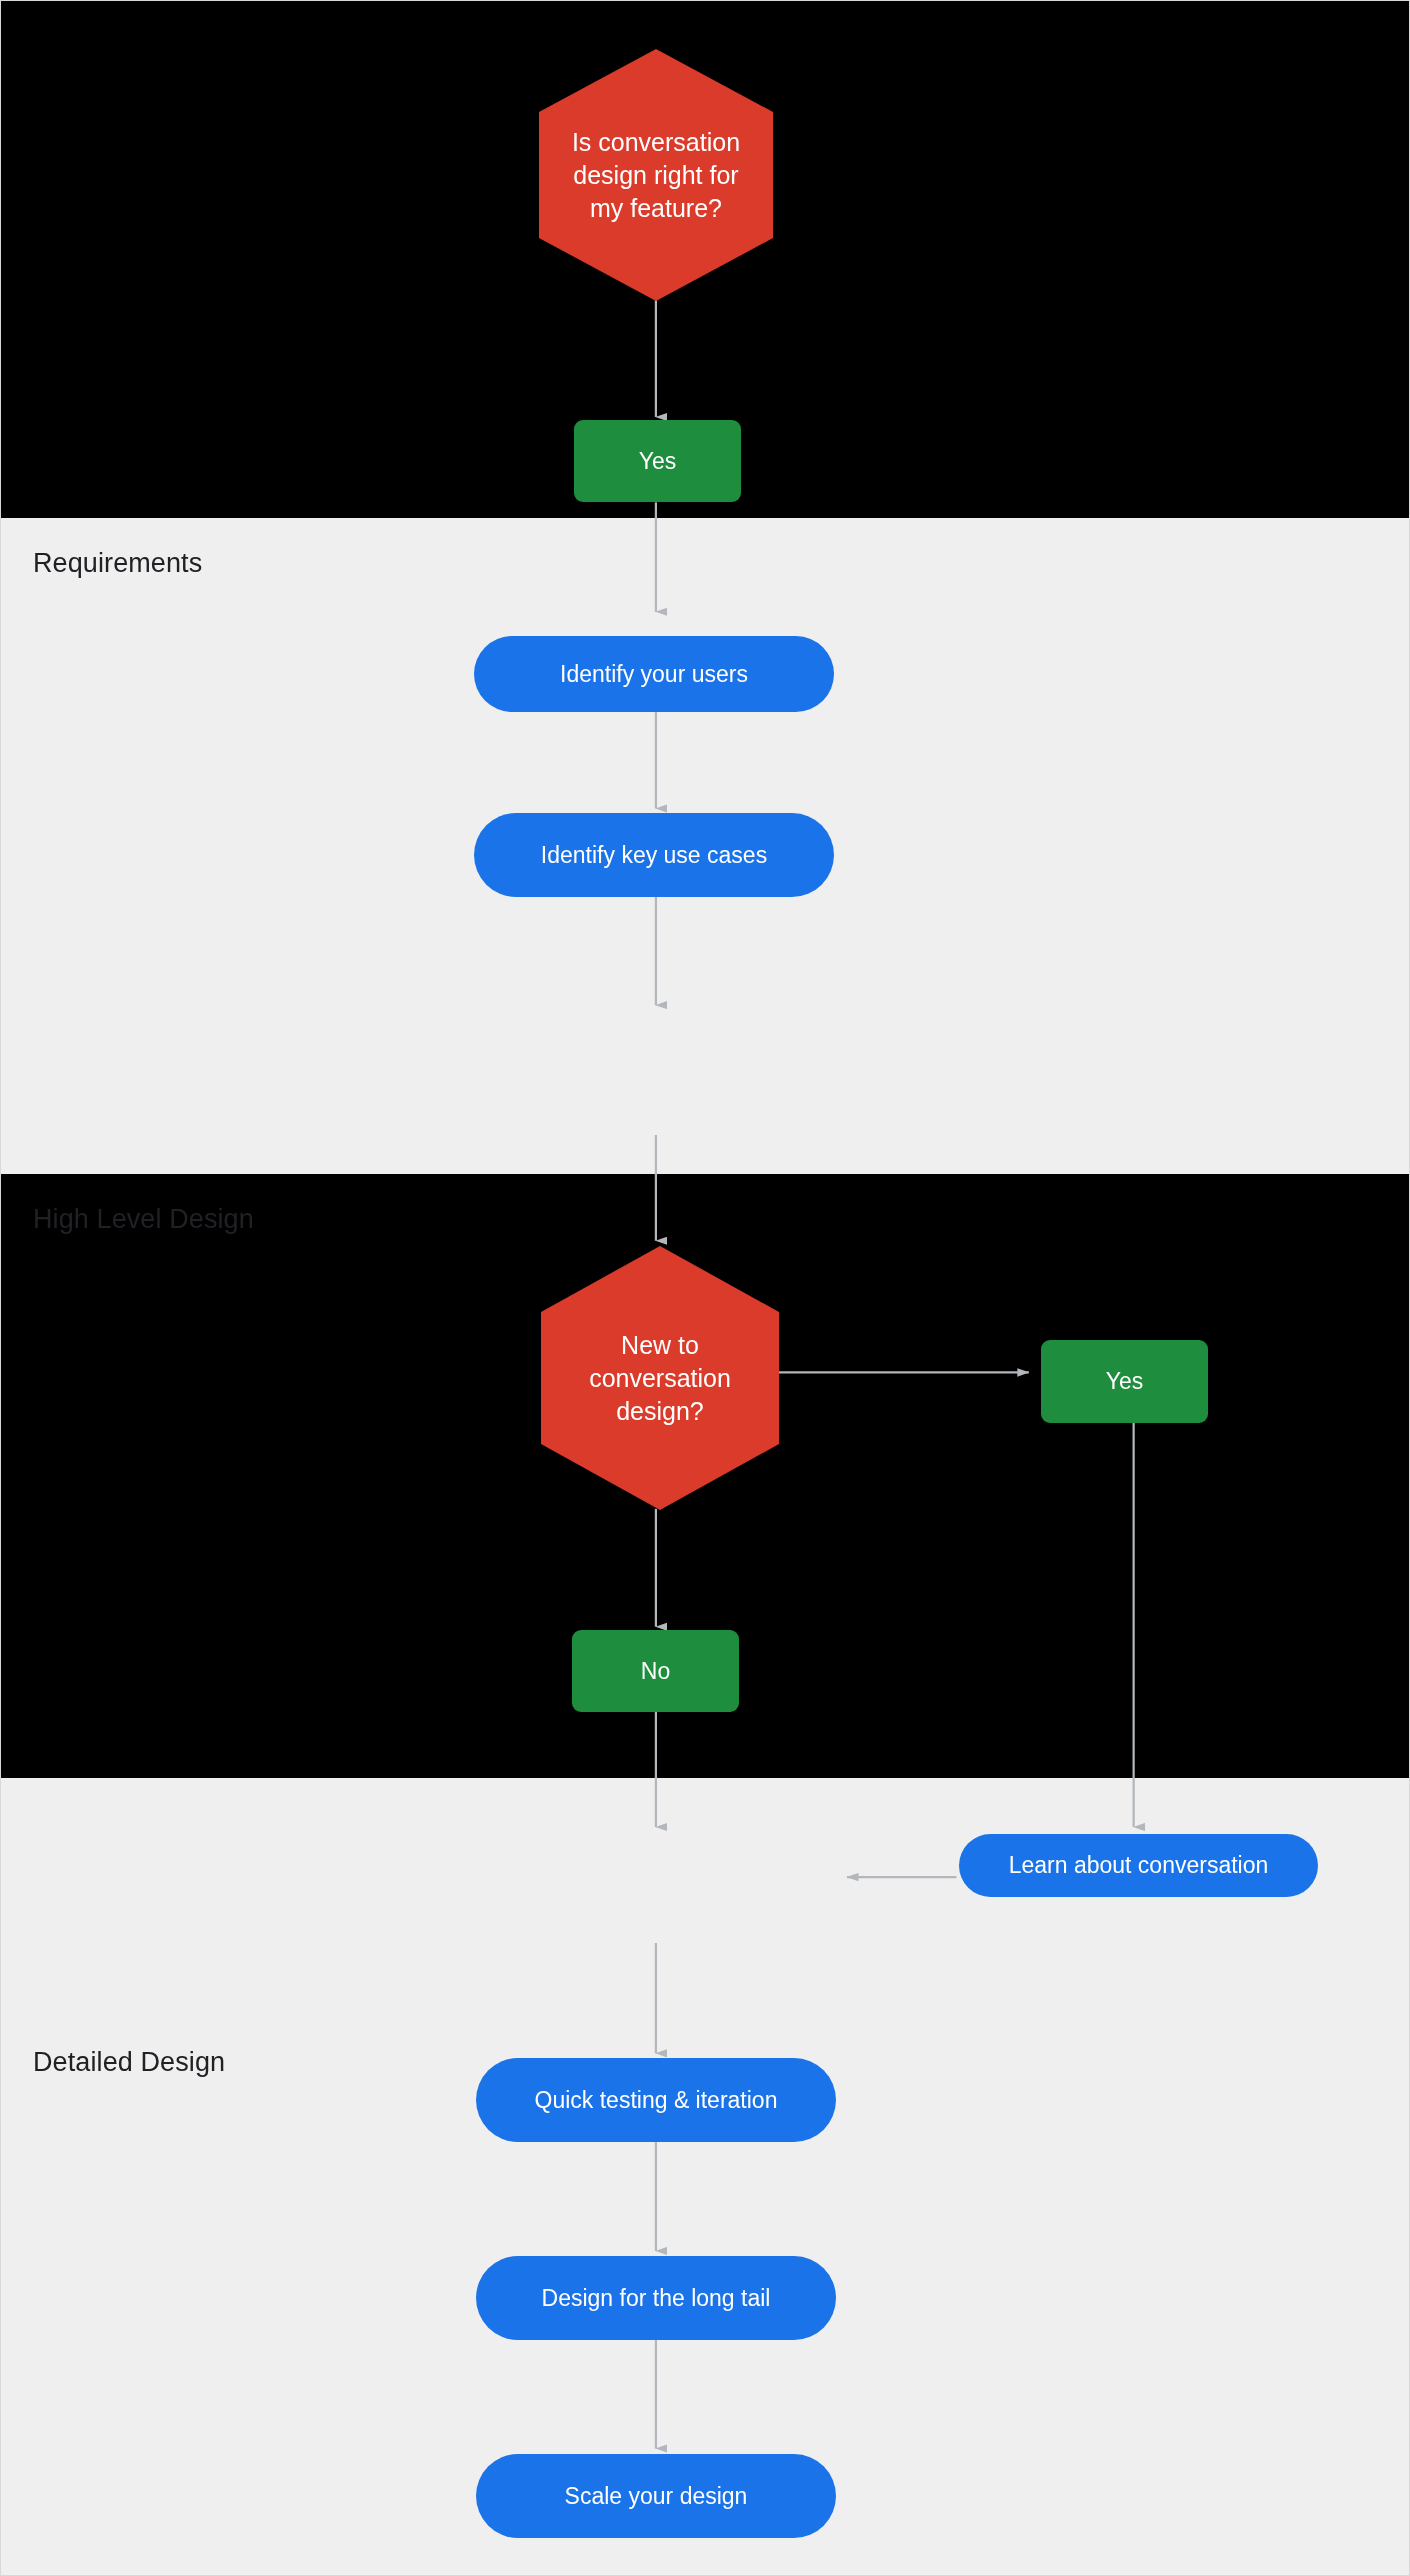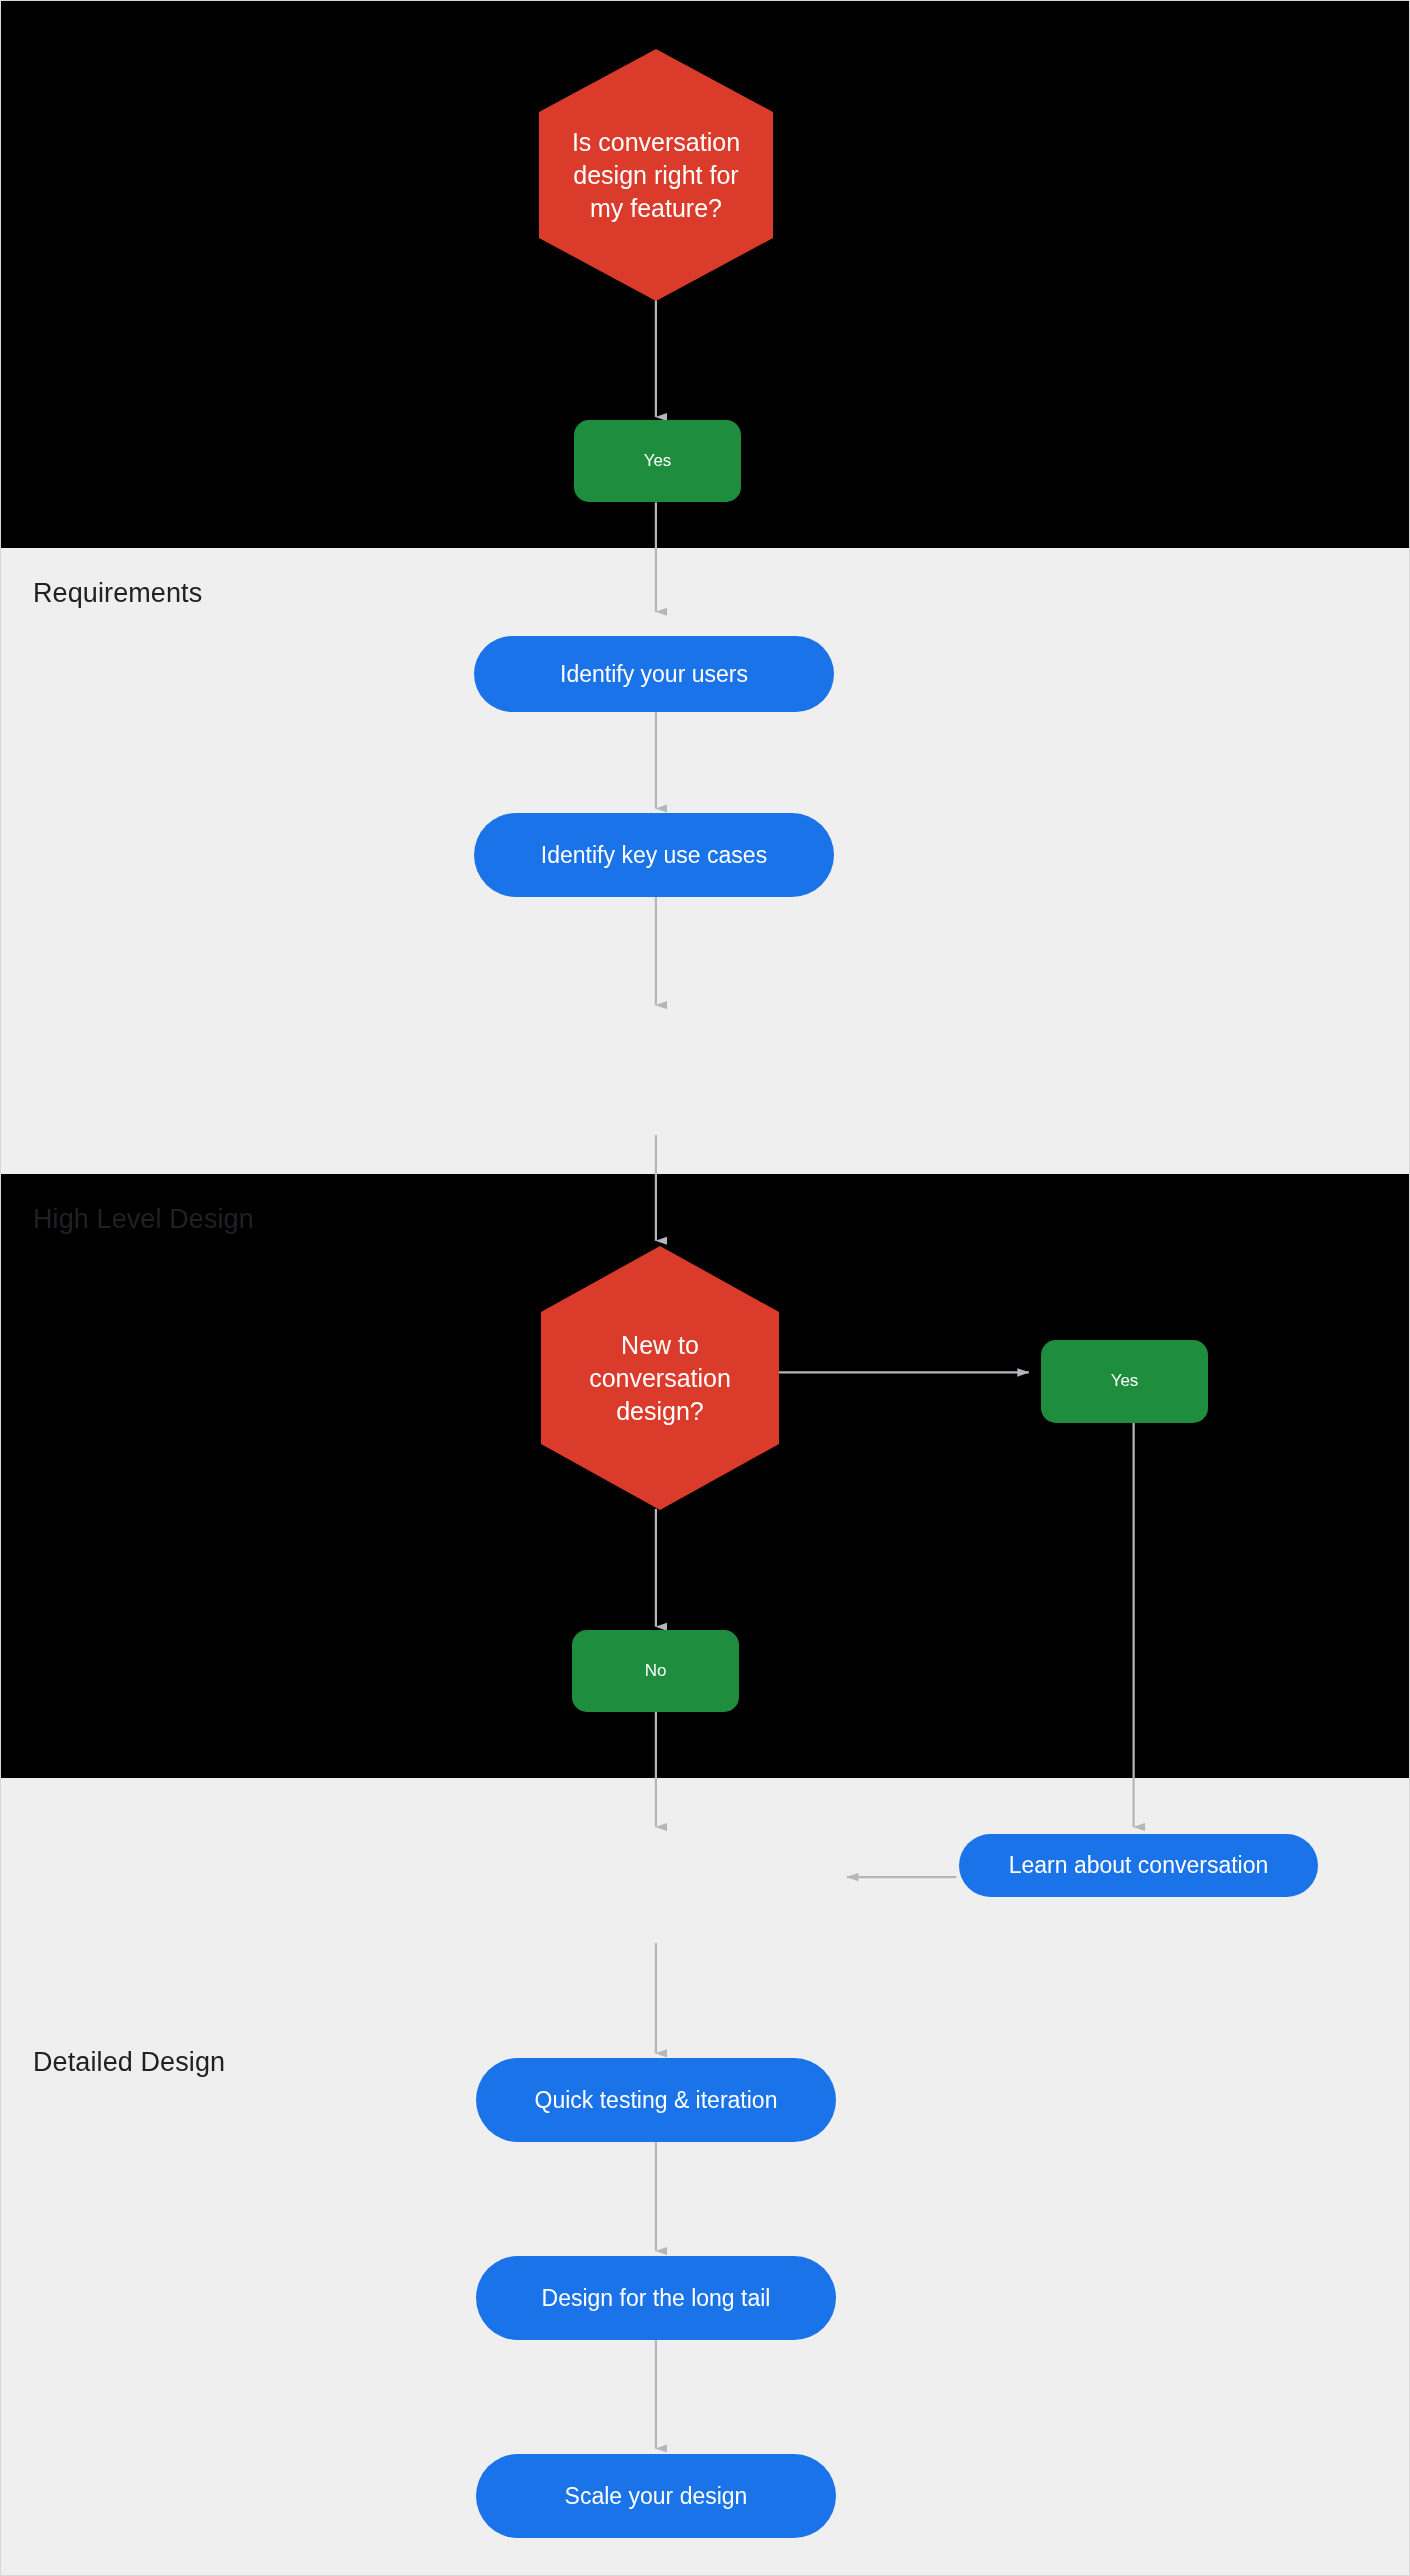--- a/index.html
+++ b/index.html
@@ -60,39 +60,39 @@
   .node-pill {
     background: #1a73e8;
     border-radius: 927px;
     font-size: 23px;
     padding: 0 20.4px;
   }
   .node-pill.two-line { border-radius: 39px; }
 
   .node-rect {
     background: #1e8e3e;
-    border-radius: 15px;
-    font-size: 17px;
+    border-radius: 9px;
+    font-size: 23px;
   }
 
   .node-hex {
     background: #db3b2b;
     font-size: 25px;
     clip-path: polygon(50% 0%, 100% 25%, 100% 75%, 50% 100%, 0% 75%, 0% 25%);
     padding: 0 18px;
   }
 </style>
 </head>
 <body>
 
 <div id="canvas">
 
   <div class="band band-dark" style="top:0px; height:547px;"></div>
 
-  <div class="band band-light" style="top:547px; height:448px;">
+  <div class="band band-light" style="top:517px; height:448px;">
     <div class="band-label" style="top:32px;">Requirements</div>
   </div>
 
   <div class="band band-dark" style="top:1173px; height:604px;">
     <div class="band-label" style="top:32px;">High Level Design</div>
   </div>
 
   <div class="band band-light" style="top:1993px; height:579px;">
     <div class="band-label" style="top:32px;margin-top:23px;">Detailed Design</div>
   </div>

